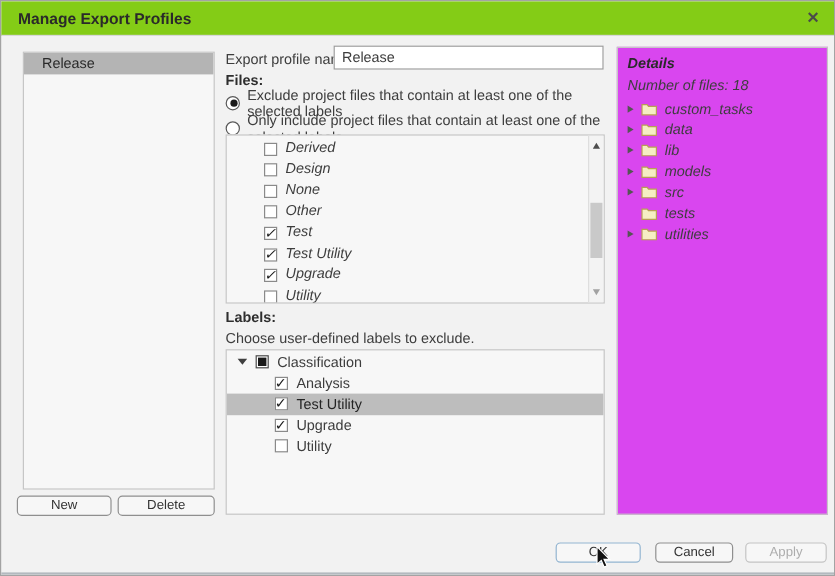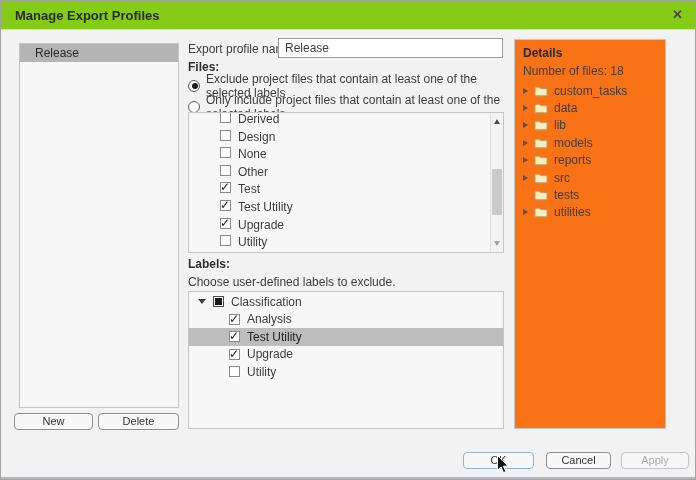--- a/index.html
+++ b/index.html
@@ -31,41 +31,41 @@
   .name-label{position:absolute;left:187px;top:41px;}
   .name-input{position:absolute;left:277px;top:37px;width:225px;height:20px;border:1px solid #9e9e9e;background:#fff;
               font-family:"Liberation Sans",sans-serif;font-size:12px;color:#3d3d3d;padding:0 0 0 6px;}
   .files-heading{position:absolute;left:187px;top:59px;font-weight:bold;color:#2e2e2e;}
   .radios{position:absolute;left:187px;top:74px;width:316px;}
   .radio-row{display:flex;align-items:center;height:21px;}
   .radio{width:12px;height:12px;border:1px solid #5a5a5a;border-radius:50%;background:#fff;margin-right:6px;position:relative;flex:none;}
   .radio.on::after{content:"";position:absolute;left:2.5px;top:2.5px;width:6px;height:6px;border-radius:50%;background:#1a1a1a;}
   .files-box{position:absolute;left:187px;top:111px;width:316px;height:141px;background:#f7f7f7;border:1px solid #c6c6c6;overflow:hidden;}
   .files-box .rows{position:absolute;left:0;top:-1px;right:13px;}
-  .file-row{display:flex;align-items:flex-start;height:17.6px;padding-left:31px;}
+  .file-row{display:flex;align-items:flex-end;height:17.6px;padding-left:31px;font-style:italic;}
   .cb{width:11px;height:11px;border:1px solid #8a8a8a;background:#fff;margin-right:7px;position:relative;flex:none;}
   .cb.checked::after{content:"\2713";position:absolute;left:-1px;top:-2px;font-size:12px;line-height:12px;color:#1a1a1a;}
   .cb.partial{border-color:#4a4a4a;}
   .cb.partial::after{content:"";position:absolute;left:1px;top:1px;width:7px;height:7px;background:#1a1a1a;}
   
   .vscroll{position:absolute;top:0;right:0;bottom:0;width:13px;background:#f3f3f3;border-left:1px solid #dedede;}
   .sb-up{position:absolute;top:6px;left:3px;width:0;height:0;border-left:3.5px solid transparent;border-right:3.5px solid transparent;border-bottom:5px solid #4d4d4d;}
   .sb-down{position:absolute;bottom:6px;left:3px;width:0;height:0;border-left:3.5px solid transparent;border-right:3.5px solid transparent;border-top:5px solid #a2a2a2;}
   .sb-thumb{position:absolute;left:1px;top:56px;width:10px;height:46px;background:#c9c9c9;}
   
   .labels-heading{position:absolute;left:187px;top:256px;font-weight:bold;color:#2e2e2e;}
   .labels-sub{position:absolute;left:187px;top:274px;}
   .labels-box{position:absolute;left:187px;top:290px;width:316px;height:138px;background:#f7f7f7;border:1px solid #c6c6c6;overflow:hidden;}
   .labels-box .rows{position:absolute;left:0;top:1px;right:0;}
   .tree-root-row{display:flex;align-items:center;height:17.5px;padding-left:9px;}
   .tree-expander{width:0;height:0;border-left:4px solid transparent;border-right:4px solid transparent;border-top:5px solid #3f3f3f;margin-right:7px;flex:none;}
   .tree-child-row{display:flex;align-items:center;height:17.5px;padding-left:40px;}
   .tree-child-row.selected{background:#bdbdbd;color:#242424;}
   
-  .details-panel{position:absolute;left:513px;top:38px;width:152px;height:390px;background:#f97316;border:1px solid #c6c6c6;overflow:hidden;}
+  .details-panel{position:absolute;left:513px;top:38px;width:176px;height:390px;background:#d946ef;border:1px solid #c6c6c6;overflow:hidden;font-style:italic;}
   .details-heading{position:absolute;left:8px;top:6px;font-weight:bold;color:#2a2a2a;}
   .details-count{position:absolute;left:8px;top:24px;}
   .folder-rows{position:absolute;left:0;top:42px;right:0;}
   .folder-row{display:flex;align-items:center;height:17.4px;padding-left:8px;}
   .folder-expander{width:0;height:0;border-top:3.5px solid transparent;border-bottom:3.5px solid transparent;border-left:5px solid #555;margin-right:6px;flex:none;}
   .folder-expander.hidden{visibility:hidden;}
   .folder-ico{margin-right:6px;flex:none;display:inline-block;}
   .cursor{position:absolute;left:495px;top:454px;z-index:20;}
 </style>
 </head>
@@ -214,27 +214,20 @@
   </div>
 
   <div class="folder-row">
     <span class="folder-expander"></span>
     <svg class="folder-ico" width="14" height="12" viewBox="0 0 14 12">
       <path d="M1 2.2 L5.3 2.2 L6.4 3.6 L13 3.6 L13 10.8 L1 10.8 Z" fill="#f6eec3" stroke="#b99f56" stroke-width="1"></path>
     </svg>
     <span class="lbl">models</span>
   </div>
 
-  <div class="folder-row">
-    <span class="folder-expander"></span>
-    <svg class="folder-ico" width="14" height="12" viewBox="0 0 14 12">
-      <path d="M1 2.2 L5.3 2.2 L6.4 3.6 L13 3.6 L13 10.8 L1 10.8 Z" fill="#f6eec3" stroke="#b99f56" stroke-width="1"></path>
-    </svg>
-    <span class="lbl">reports</span>
-  </div>
 
   <div class="folder-row">
     <span class="folder-expander"></span>
     <svg class="folder-ico" width="14" height="12" viewBox="0 0 14 12">
       <path d="M1 2.2 L5.3 2.2 L6.4 3.6 L13 3.6 L13 10.8 L1 10.8 Z" fill="#f6eec3" stroke="#b99f56" stroke-width="1"></path>
     </svg>
     <span class="lbl">src</span>
   </div>
 
   <div class="folder-row">

